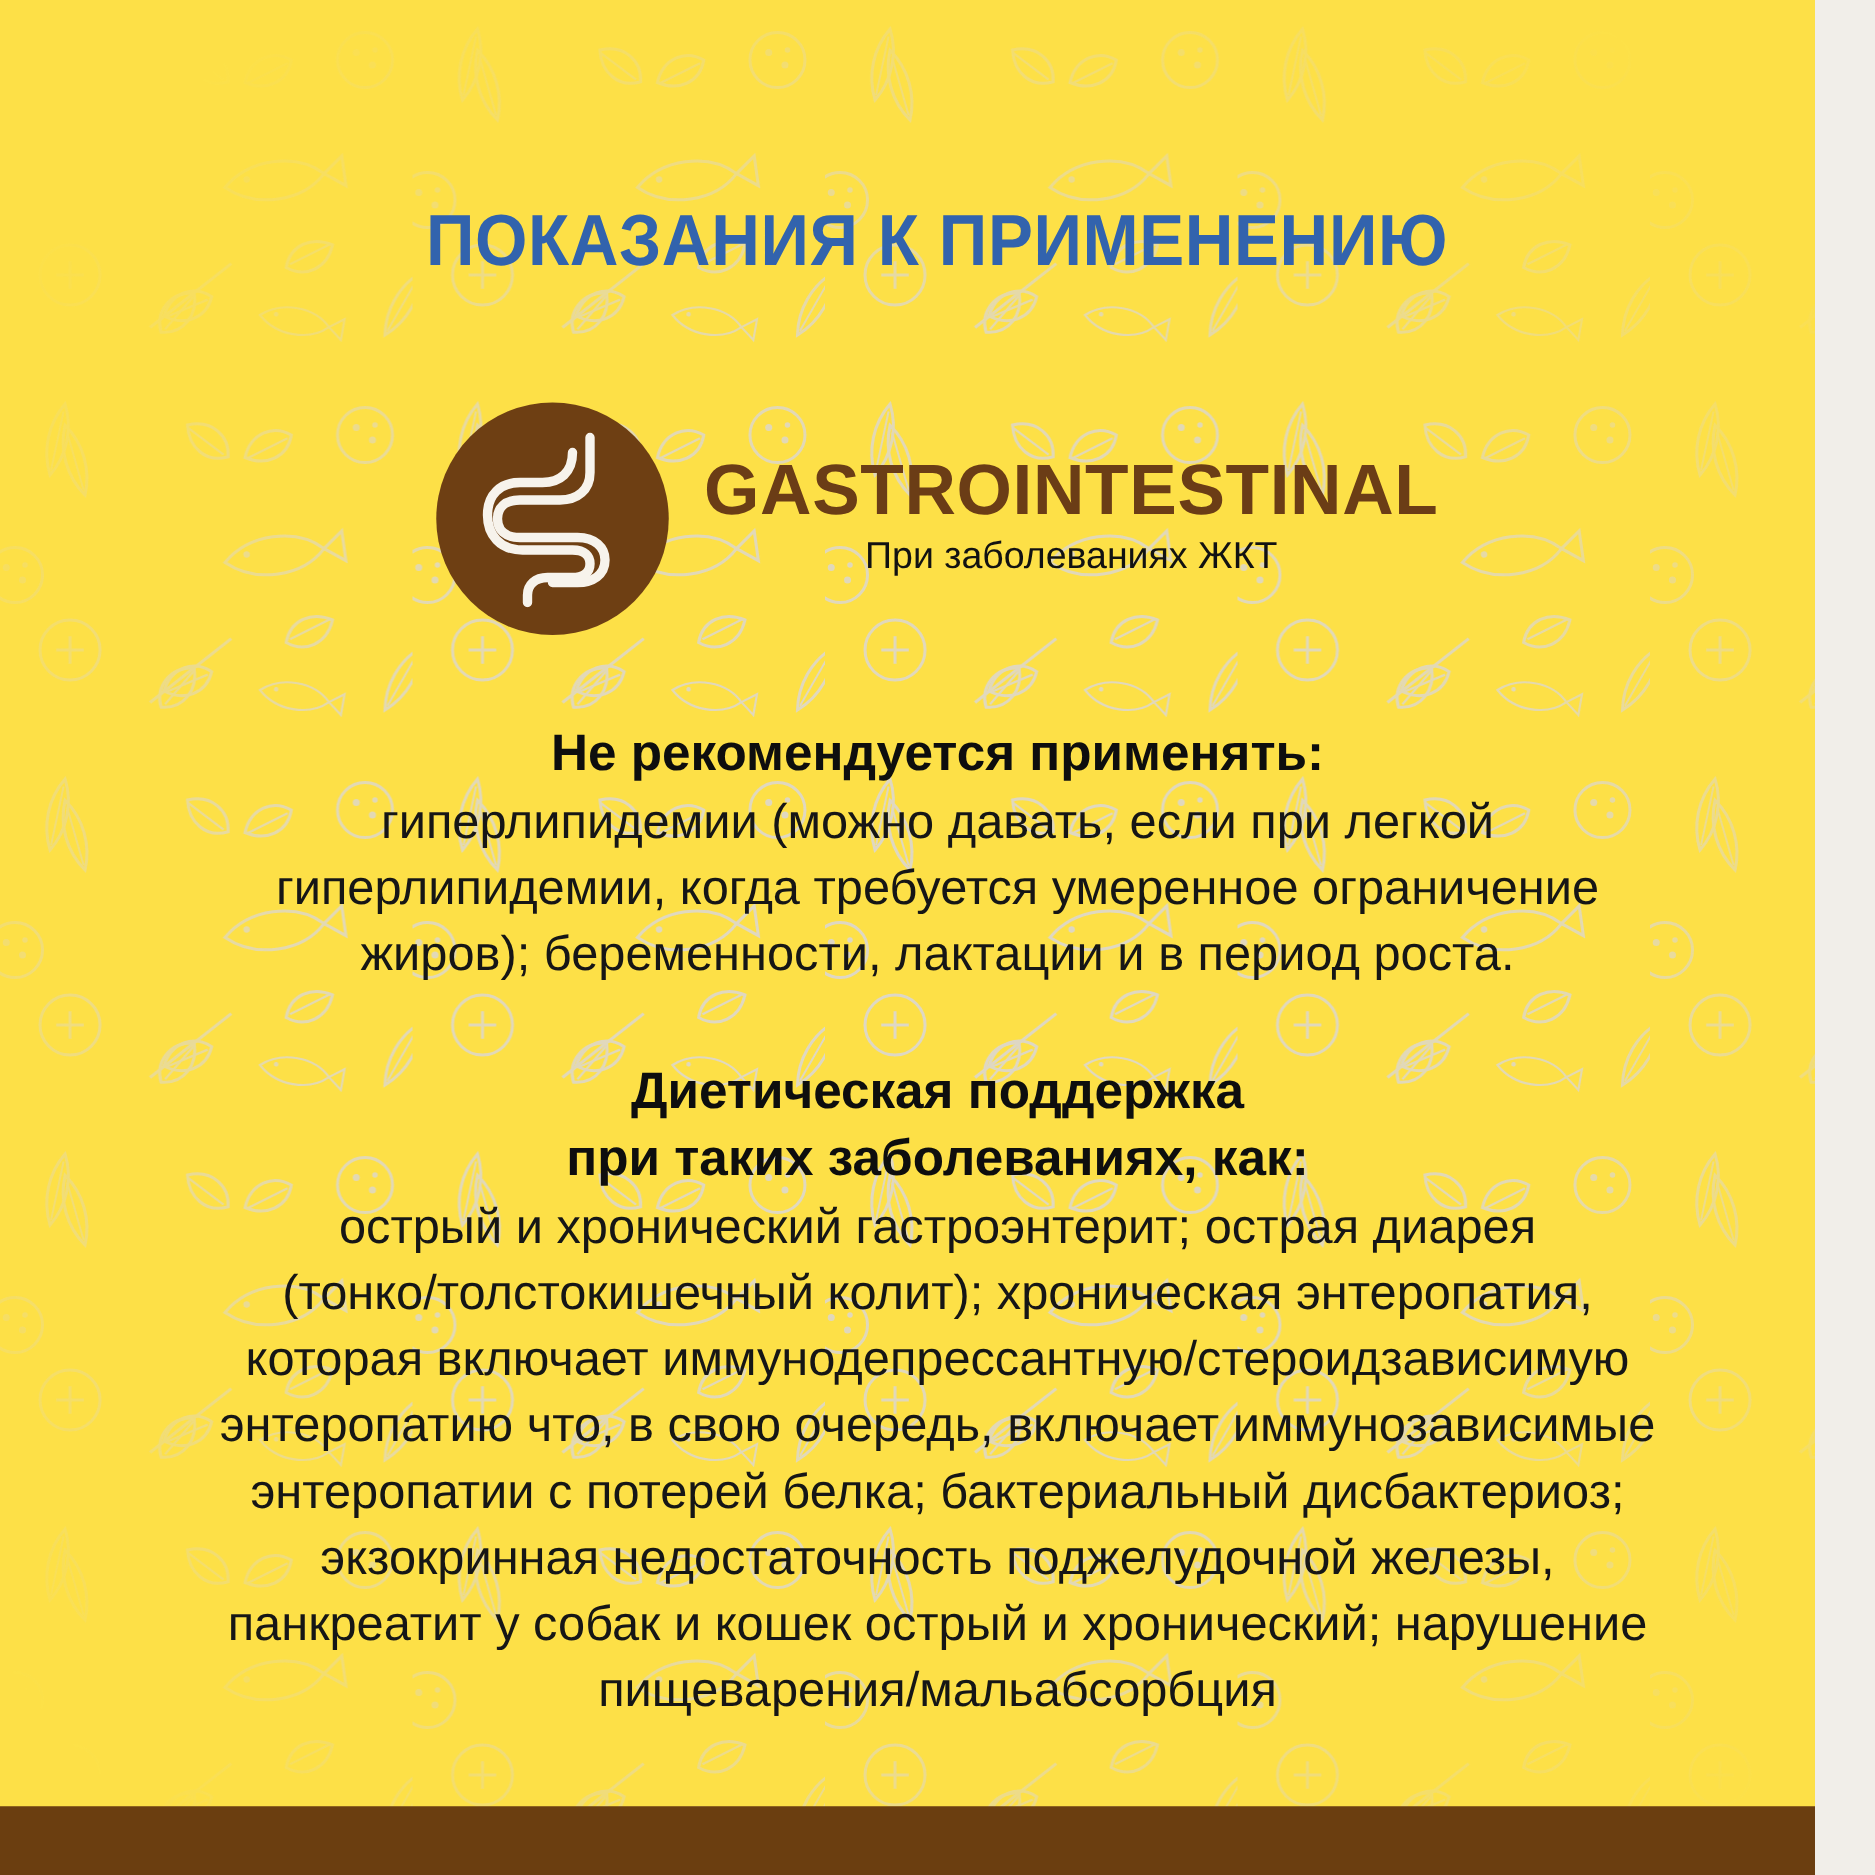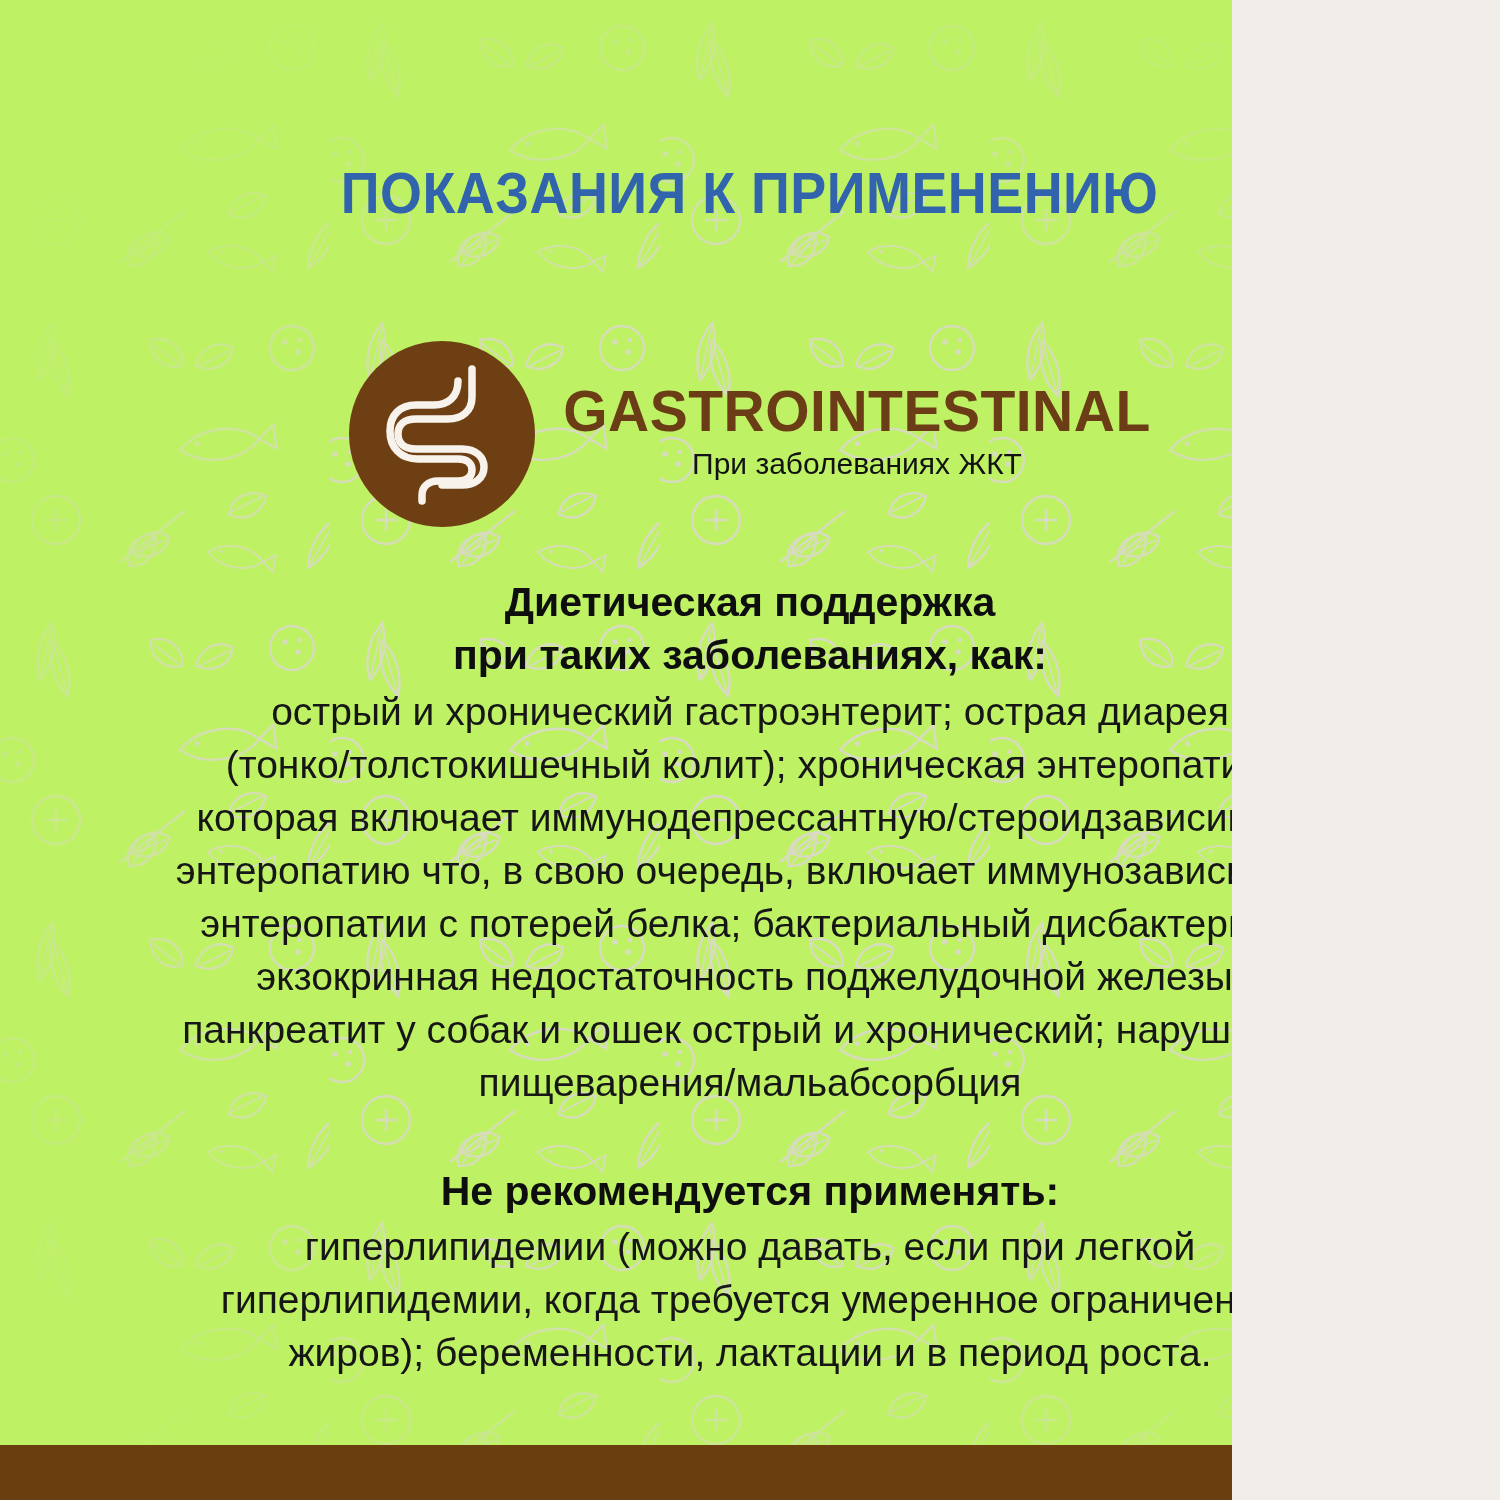--- a/index.html
+++ b/index.html
@@ -10,23 +10,23 @@
   body {
     width: 1500px;
     height: 1500px;
     background: #F1EEE9;
     font-family: "Liberation Sans", sans-serif;
     overflow: hidden;
   }
 
   .poster {
     position: relative;
-    width: 1232px;
+    width: 1452px;
     height: 1500px;
-    background: #bef264;
+    background: #fde047;
     overflow: hidden;
   }
 
   
   .bg-pattern {
     position: absolute;
     inset: 0;
     pointer-events: none;
     z-index: 0;
   }
@@ -56,21 +56,21 @@
     line-height: 1.05;
     letter-spacing: 0.5px;
     transform: scaleX(0.93);
     transform-origin: center;
     white-space: nowrap;
   }
 
   
   .brand {
     position: absolute;
-    top: 341px;
+    top: 322px;
     left: 0;
     width: 1500px;
     height: 186px;
     z-index: 3;
     display: flex;
     align-items: center;
     justify-content: center;
   }
   .brand-inner {
     display: flex;
@@ -250,36 +250,36 @@
         <div class="brand-name">GASTROINTESTINAL</div>
         <div class="brand-sub">При заболеваниях ЖКТ</div>
       </div>
 
     </div>
   </div>
 
   <div class="body-copy">
 
     <div class="block">
+      <div class="block-title">Не рекомендуется применять:</div>
+      <div class="block-text">гиперлипидемии (можно давать, если при легкой
+гиперлипидемии, когда требуется умеренное ограничение
+жиров); беременности, лактации и в период роста.</div>
+    </div>
+
+    <div class="block">
       <div class="block-title">Диетическая поддержка
 при таких заболеваниях, как:</div>
       <div class="block-text">острый и хронический гастроэнтерит; острая диарея
 (тонко/толстокишечный колит); хроническая энтеропатия,
 которая включает иммунодепрессантную/стероидзависимую
 энтеропатию что, в свою очередь, включает иммунозависимые
 энтеропатии с потерей белка; бактериальный дисбактериоз;
 экзокринная недостаточность поджелудочной железы,
 панкреатит у собак и кошек острый и хронический; нарушение
 пищеварения/мальабсорбция</div>
     </div>
 
-    <div class="block">
-      <div class="block-title">Не рекомендуется применять:</div>
-      <div class="block-text">гиперлипидемии (можно давать, если при легкой
-гиперлипидемии, когда требуется умеренное ограничение
-жиров); беременности, лактации и в период роста.</div>
-    </div>
-
   </div>
 
   <div class="footer-bar"></div>
 
 </div>
 
 </body></html>

